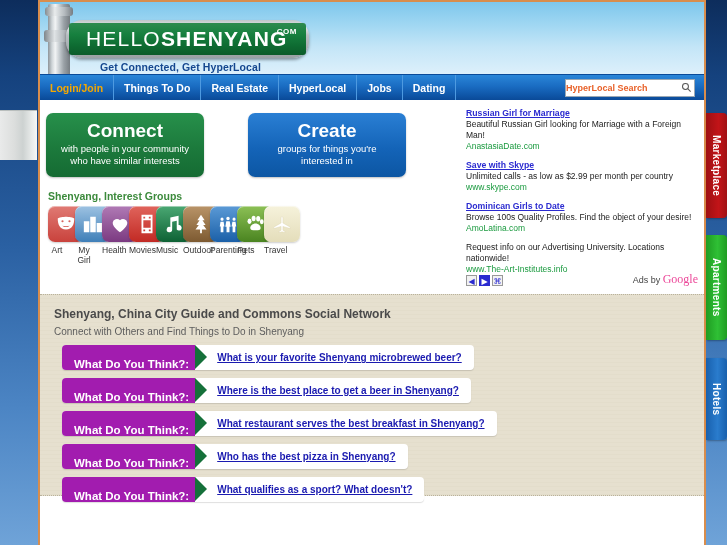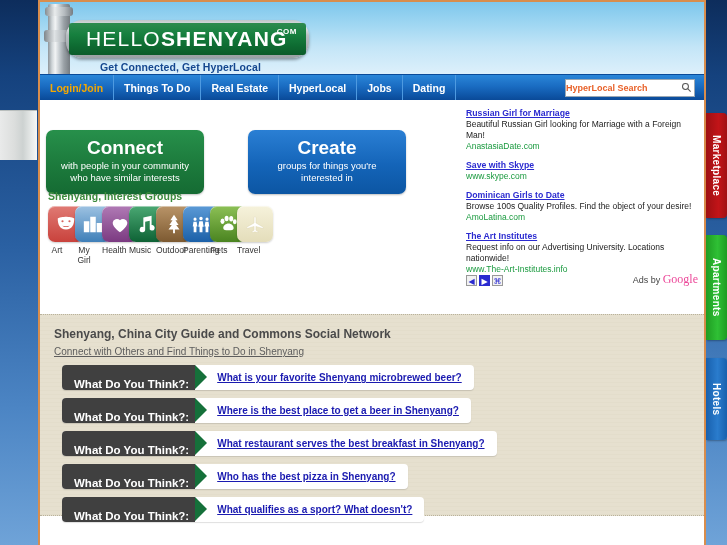--- a/index.html
+++ b/index.html
@@ -82,21 +82,21 @@
     background:#fff; border:1px solid #9aa8b4; display:flex; align-items:center;
   }
   #search-input {
     border:0; outline:0; flex:1; font-size:9px; color:#e8622a;
     font-family:"Liberation Sans",sans-serif; font-weight:bold; width:100%;
   }
   #search-input::placeholder { color:#e8622a; opacity:1; font-weight:bold; }
   #search-icon { width:16px; text-align:center; font-size:10px; color:#555; }
   
   #white-body { position:relative; height:194px; background:#fff; }
-  #promo { position:absolute; left:6px; top:30px; display:flex; gap:44px;align-items:center; }
+  #promo { position:absolute; left:6px; top:13px; display:flex; gap:44px;align-items:center; }
   .promo-box {
     width:158px; height:64px; border-radius:7px; color:#fff; text-align:center;
     padding-top:7px; box-shadow:0 1px 2px rgba(0,0,0,.25); cursor:pointer;
   }
   .promo-box.green { background:linear-gradient(180deg,#27904b 0%,#1c7a3c 55%,#156b33 100%); }
   .promo-box.blue  { background:linear-gradient(180deg,#2a7fd4 0%,#1464b8 55%,#0c56a3 100%); }
   .promo-title { font-size:19px; font-weight:bold; line-height:22px; }
   .promo-sub { font-size:9.5px; line-height:12px; padding:1px 12px 0; }
   #groups-label {
     position:absolute; left:8px; top:90px; font-size:10.5px; font-weight:bold; color:#3c8a3c;
@@ -128,32 +128,31 @@
   }
   .arrowbtn.sel { background:#2b2bd0; color:#fff; border-color:#2b2bd0; }
   #ads-by { margin-left:auto; font-size:9px; color:#444; }
   #ads-by b { font-family:"Liberation Serif",serif; font-size:12px; color:#ec4899; font-weight:normal; }
   
   #beige {
     position:relative; height:202px;
     background:repeating-linear-gradient(180deg,#e6e0cf 0px,#e6e0cf 3px,#e3ddcb 3px,#e3ddcb 4px);
     border-top:1px dotted #b9b29c;
     border-bottom:1px dotted #b9b29c;
-    margin-top:20px;
   }
   #beige h2 { position:absolute; left:14px; top:12px; font-size:12px; font-weight:bold; color:#4a4a4a; }
-  #beige h3 { position:absolute; left:14px; top:31px; font-size:10px; font-weight:normal; color:#5d5d5d;text-decoration:underline; }
+  #beige h3 { position:absolute; left:14px; top:31px; font-size:10px; font-weight:normal; color:#5d5d5d; }
   #qlist { position:absolute; left:22px; top:50px; }
   .qrow {
     height:25px; margin-bottom:8px; background:#fff; border-radius:4px;
     display:inline-flex; align-items:center; box-shadow:0 1px 1px rgba(0,0,0,.13);
     padding-right:12px;
   }
   .qtag {
-    position:relative; height:25px; background:#404040; color:#fff;
+    position:relative; height:25px; background:#a21caf; color:#fff;
     font-size:11.5px; font-weight:bold; display:flex; align-items:center;
     padding:12px 6px 0 12px; border-radius:4px 0 0 4px; margin-right:22px; white-space:nowrap;
   }
   .qtag:after {
     content:""; position:absolute; right:-12px; top:0;
     border-top:12.5px solid transparent; border-bottom:12.5px solid transparent;
     border-left:12px solid #15703a;
   }
   .qlink {
     font-size:10px; font-weight:bold; color:#1a1ab0; text-decoration:underline;
@@ -247,20 +246,28 @@
 
       <div class="group">
         <div class="ico" style="background:linear-gradient(180deg,#b07ab5,#7b3a81);">
           <svg viewBox="0 0 24 24">
               <path d="M12 21s-8-5.2-8-10.4A4.6 4.6 0 0112 8a4.6 4.6 0 018 2.6C20 15.8 12 21 12 21z"></path>
             </svg>
         </div>
         <span class="lbl">Health</span>
       </div>
 
+      <div class="group">
+        <div class="ico" style="background:linear-gradient(180deg,#e0645c,#c22a24);">
+          <svg viewBox="0 0 24 24">
+              <path d="M6 2h12v20H6V2zm2 2v2h2V4H8zm6 0v2h2V4h-2zM8 8v8h8V8H8zm0 10v2h2v-2H8zm6 0v2h2v-2h-2z"></path>
+            </svg>
+        </div>
+        <span class="lbl">Movies</span>
+      </div>
 
       <div class="group">
         <div class="ico" style="background:linear-gradient(180deg,#4aa873,#0e6235);">
           <svg viewBox="0 0 24 24">
               <path d="M10 18a3 3 0 11-2-2.8V5l9-2v10.2A3 3 0 1115 18V8.4l-5 1.1V18z"></path>
             </svg>
         </div>
         <span class="lbl">Music</span>
       </div>
 
@@ -307,29 +314,29 @@
     </div>
 
     <div id="ads">
       <div class="ad">
         <a class="t">Russian Girl for Marriage</a>
         <div class="d">Beautiful Russian Girl looking for Marriage with a Foreign Man!</div>
         <div class="u">AnastasiaDate.com</div>
       </div>
       <div class="ad">
         <a class="t">Save with Skype</a>
+        <div class="d">Unlimited calls - as low as $2.99 per month per country</div>
         <div class="u">www.skype.com</div>
       </div>
       <div class="ad">
         <a class="t">Dominican Girls to Date</a>
         <div class="d">Browse 100s Quality Profiles. Find the object of your desire!</div>
         <div class="u">AmoLatina.com</div>
       </div>
       <div class="ad">
-        <a class="t">The Art Institutes</a>
         <div class="d">Request info on our Advertising University. Locations nationwide!</div>
         <div class="u">www.The-Art-Institutes.info</div>
       </div>
       <div id="ads-foot">
         <span class="arrowbtn">◀</span>
         <span class="arrowbtn sel">▶</span>
         <span class="arrowbtn">⌘</span>
         <span id="ads-by"><span>Ads by </span><b>Google</b></span>
       </div>
     </div>

